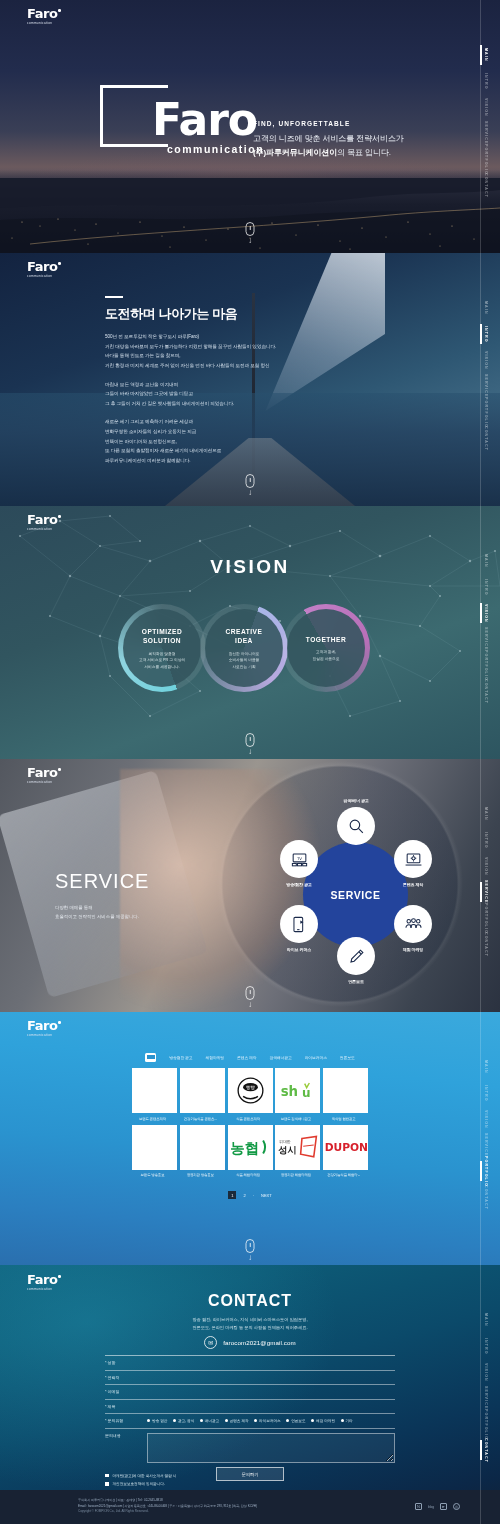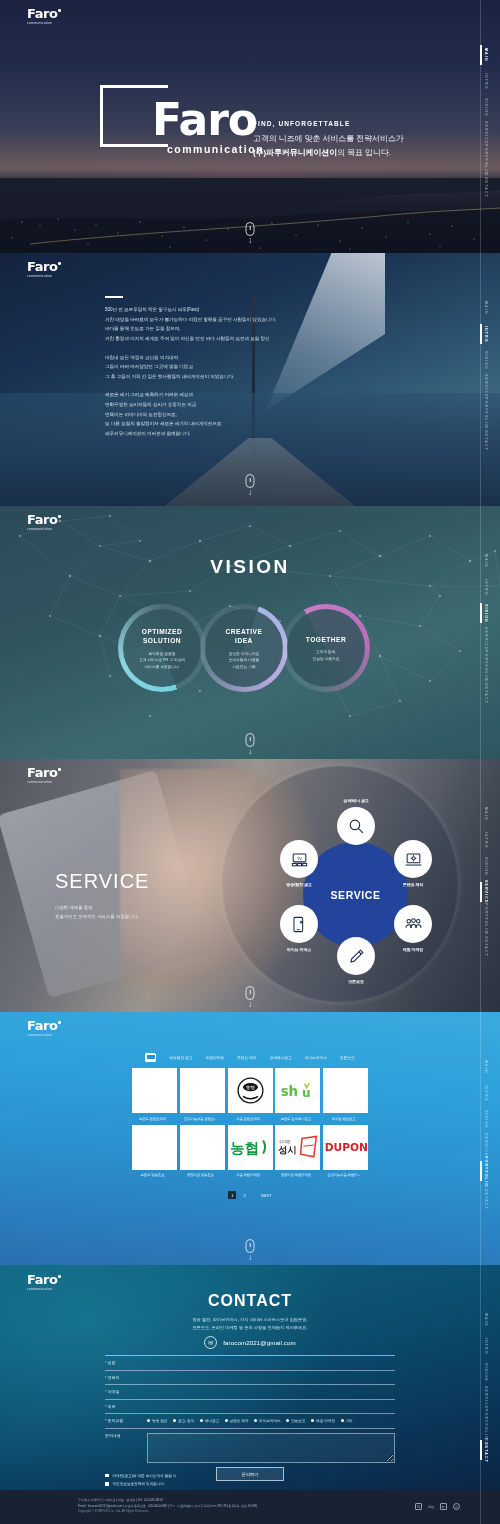--- a/index.html
+++ b/index.html
@@ -398,20 +398,21 @@
     <div class="deck"></div>
   </section>
 
   <div class="logo" style="top:258px;">
     <div class="lg-main">Faro</div>
     <div class="lg-sub">communication</div>
   </div>
 
   <div class="intro-tx">
     <div class="intro-bar"></div>
+    <div class="intro-h">도전하며 나아가는 마음</div>
     <div class="intro-p" style="white-space:pre-line">500년 전 포르투갈의 작은 항구도시 파루(Faro)
 거친 대양을 바라보며 모두가 불가능하다 여겼던 항해를 꿈꾸던 사람들이 있었습니다.
 바다를 통해 인도로 가는 길을 찾으며,
 거친 환경과 미지의 세계로 주저 없이 자신을 던진 바다 사람들의 도전과 모험 정신</div>
     <div class="intro-p" style="white-space:pre-line">마침내 모든 역경과 고난을 이겨내며
 그들이 바라 마지않았던 그곳에 발을 디딛고
 그 후 그들이 거쳐 간 길은 뱃사람들의 내비게이션이 되었습니다.</div>
     <div class="intro-p" style="white-space:pre-line">새로운 세기 그리고 예측하기 어려운 세상과
 변화무쌍한 소비자들의 심리가 요동치는 지금
 번뜩이는 아이디어와 도전정신으로,

